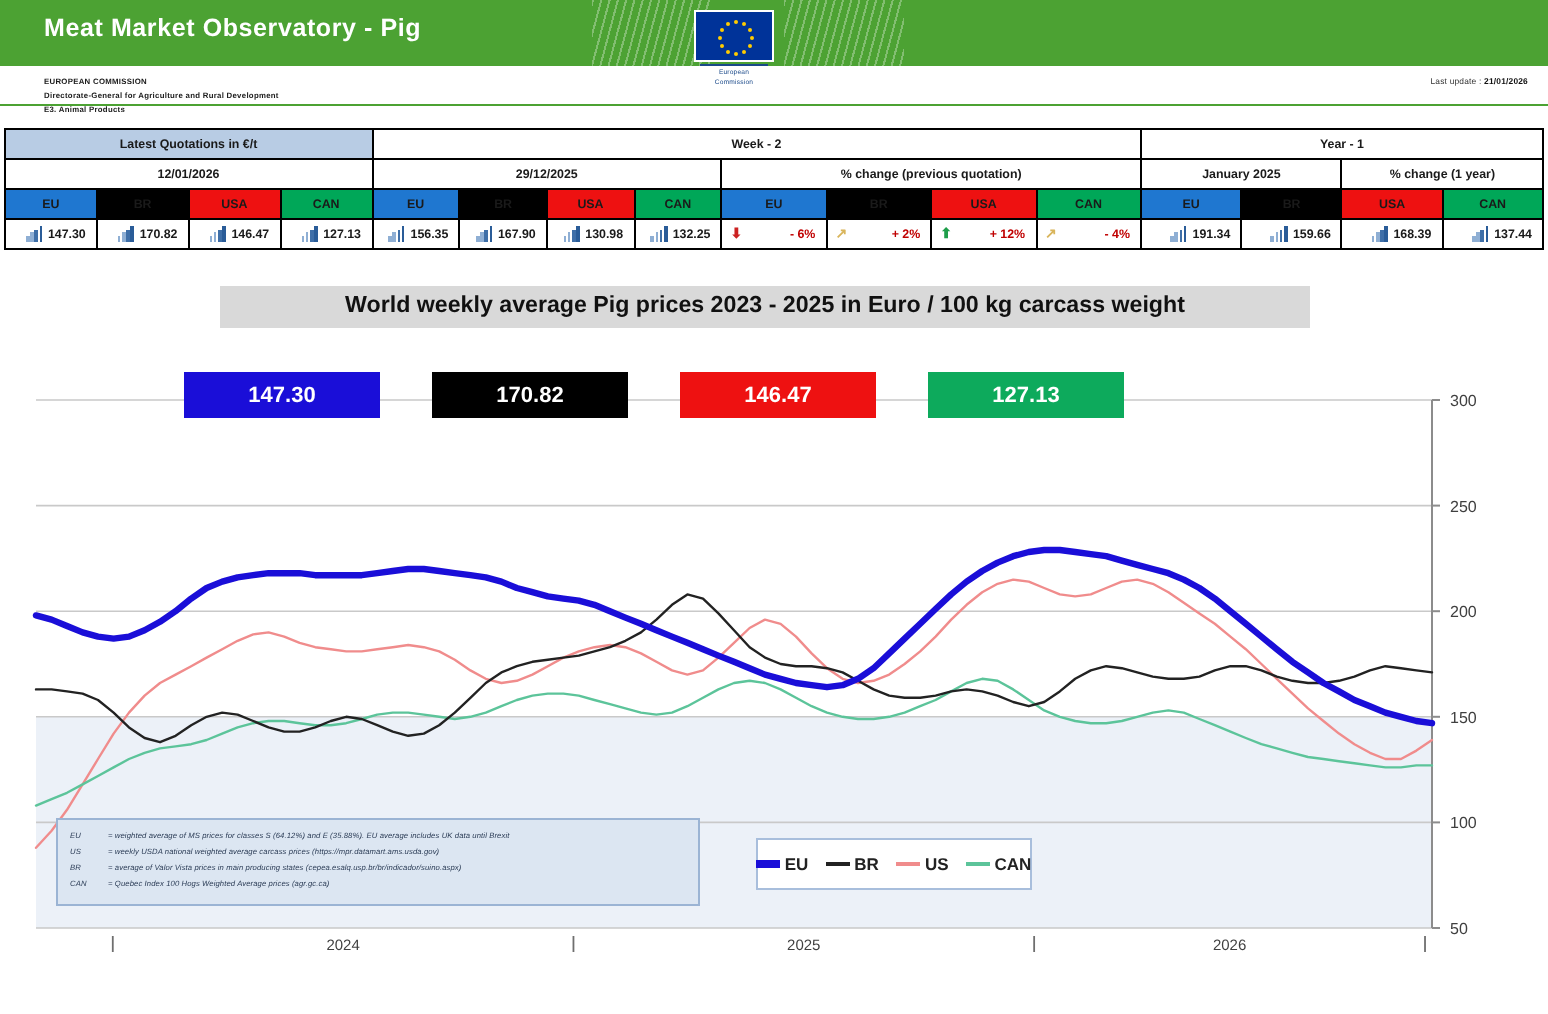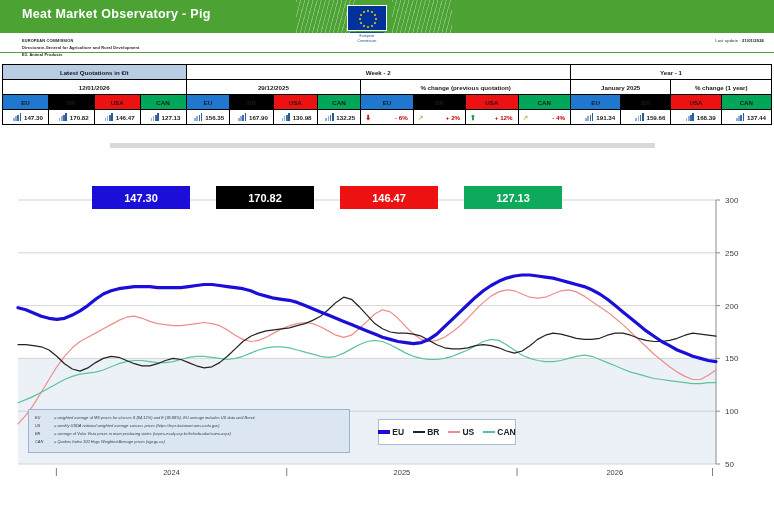--- a/index.html
+++ b/index.html
@@ -432,20 +432,21 @@
               <i></i>
             </span>
             <span>137.44</span>
           </div>
         </td>
       </tr>
   </tbody>
 </table>
 
 <div class="chart-title">
+  <div>World weekly average Pig prices 2023 - 2025  in Euro / 100 kg carcass weight</div>
 </div>
 
 <div class="chart-wrap">
   <svg class="chart-svg" width="774" height="300" id="chart-svg">
       <rect x="18" y="172.39999999999998" width="698" height="105.60000000000002" fill="#DCE6F2" opacity="0.55"></rect>
       <line x1="18" y1="278" x2="716" y2="278" stroke="#C9C9C9" stroke-width="0.8"></line>
       <line x1="18" y1="225.2" x2="716" y2="225.2" stroke="#C9C9C9" stroke-width="0.8"></line>
       <line x1="18" y1="172.39999999999998" x2="716" y2="172.39999999999998" stroke="#C9C9C9" stroke-width="0.8"></line>
       <line x1="18" y1="119.6" x2="716" y2="119.6" stroke="#C9C9C9" stroke-width="0.8"></line>
       <line x1="18" y1="66.79999999999998" x2="716" y2="66.79999999999998" stroke="#C9C9C9" stroke-width="0.8"></line>

